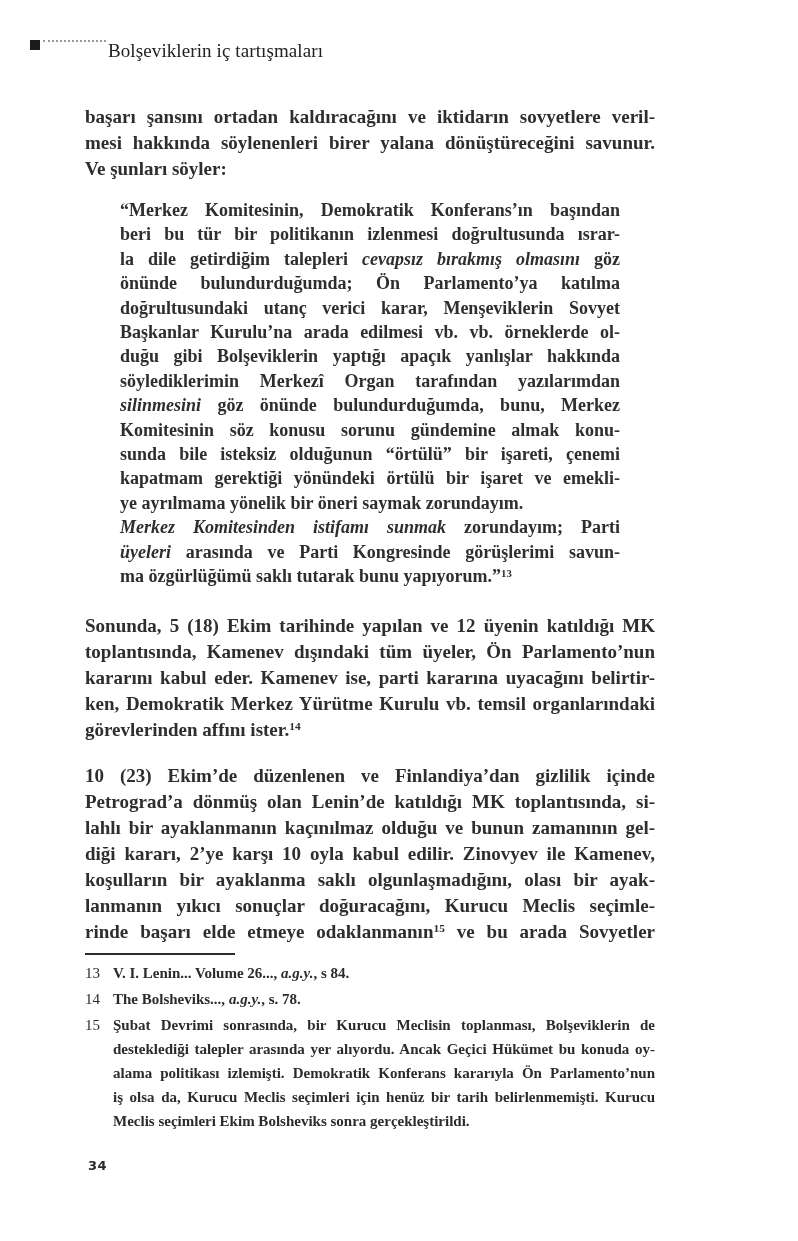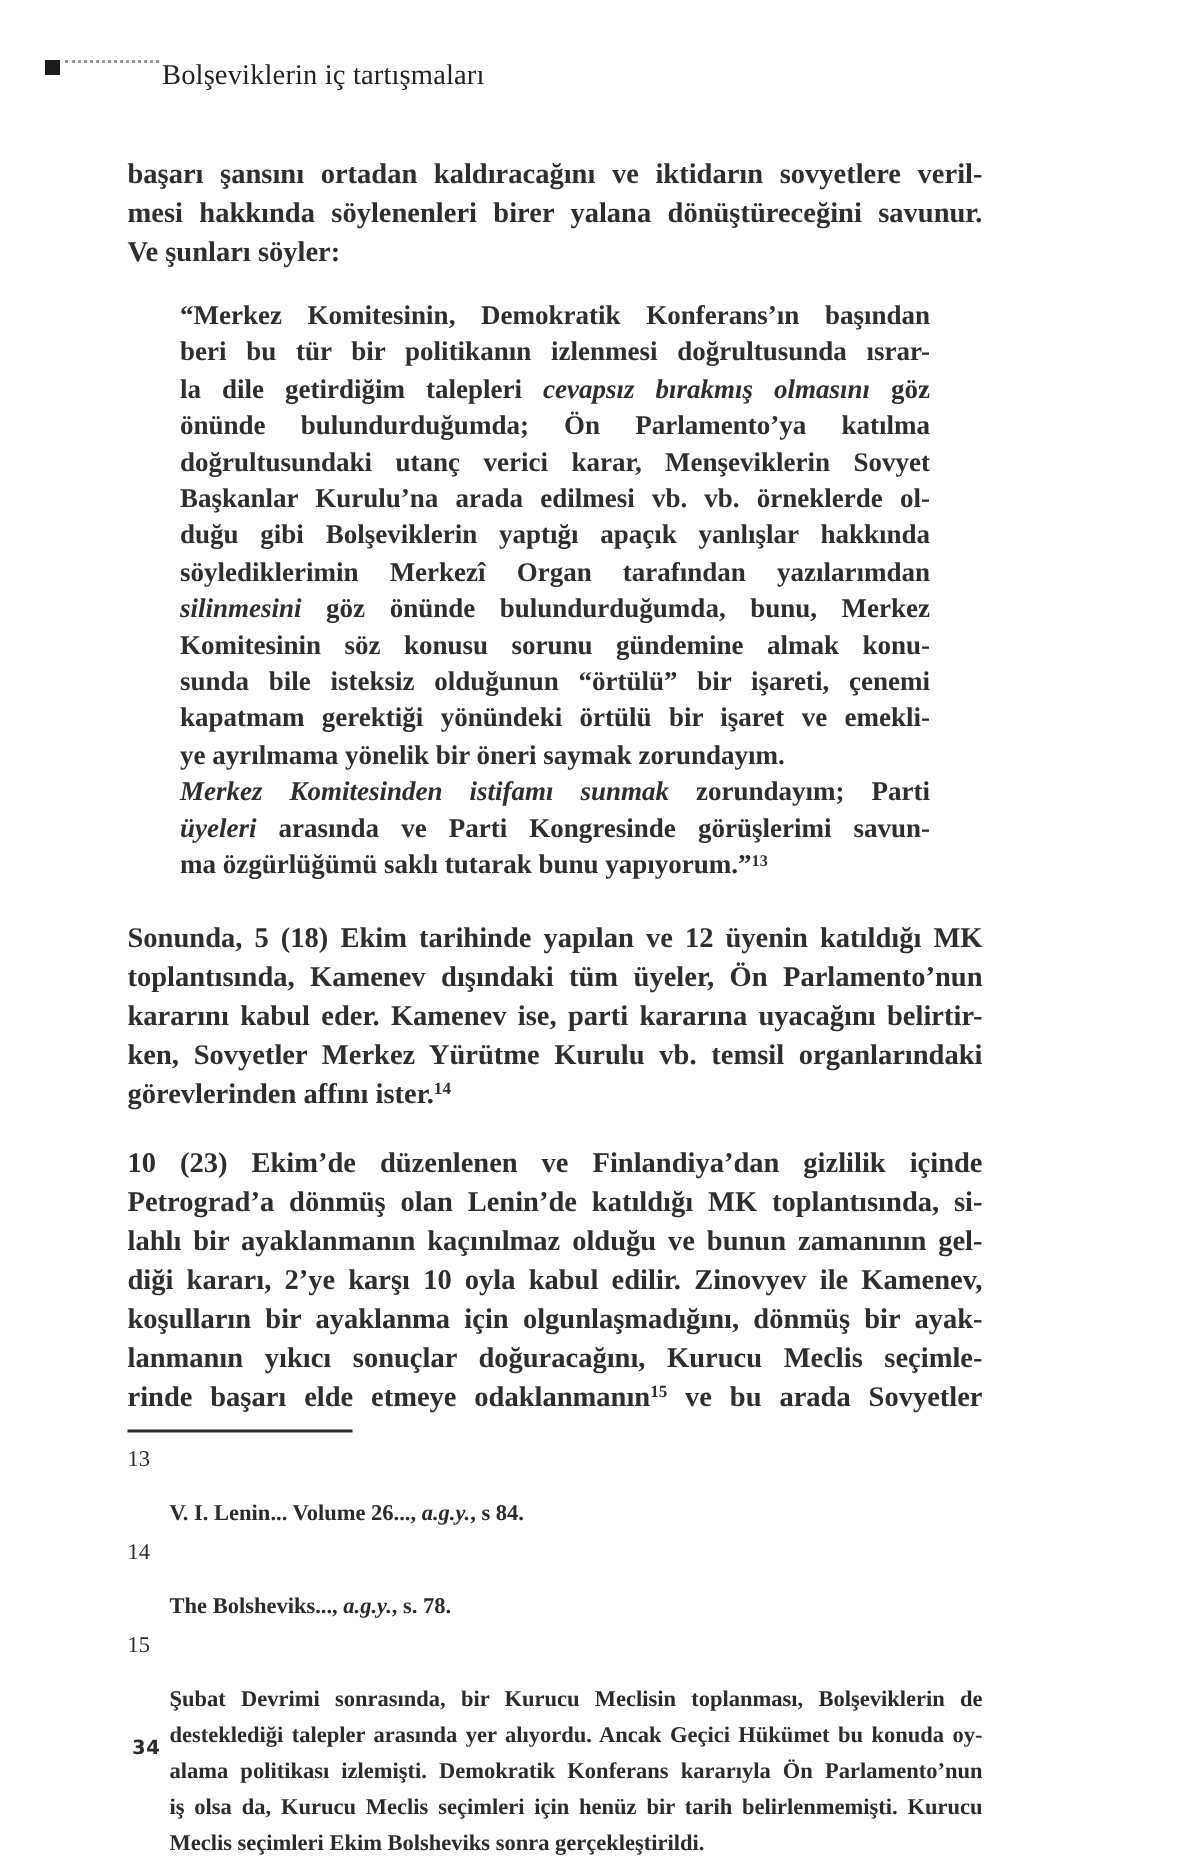--- a/index.html
+++ b/index.html
@@ -38,21 +38,21 @@
   .para-p3 { margin-top: 20px; }
 
   
   .footnote-area {
     position: absolute; left: 85px; top: 953px; width: 570px;
     font-size: 15px; line-height: 24px; color: #2b2b2b;
   }
   .fn-separator { width: 150px; height: 0; border-top: 2px solid #2b2b2b; margin-bottom: 6px; }
   .footnote { display: flex; margin-bottom: 2px; }
   .fn-num { width: 28px; flex: none; }
-  .fn-lines { flex: 1; min-width: 0; margin-top: 36px; }
+  .fn-lines { flex: 1; min-width: 0; }
 
   
   .page-number {
     position: absolute; left: 88px; top: 1158px;
     font-family: "DejaVu Sans", sans-serif; font-weight: bold;
     font-size: 13px; color: #2a2a2a; letter-spacing: 0.5px;
   }
 </style>
 </head>
 <body>
@@ -86,29 +86,29 @@
         <div class="tline"><span>kapatmam gerektiği yönündeki örtülü bir işaret ve emekli-</span></div>
         <div class="tline end"><span>ye ayrılmama yönelik bir öneri saymak zorundayım.</span></div>
         <div class="tline"><span class="it">Merkez Komitesinden istifamı sunmak</span><span> zorundayım; Parti</span></div>
         <div class="tline"><span class="it">üyeleri</span><span> arasında ve Parti Kongresinde görüşlerimi savun-</span></div>
         <div class="tline end"><span>ma özgürlüğümü saklı tutarak bunu yapıyorum.”</span><sup>13</sup></div>
       </div>
     <div class="para">
         <div class="tline"><span>Sonunda, 5 (18) Ekim tarihinde yapılan ve 12 üyenin katıldığı MK</span></div>
         <div class="tline"><span>toplantısında, Kamenev dışındaki tüm üyeler, Ön Parlamento’nun</span></div>
         <div class="tline"><span>kararını kabul eder. Kamenev ise, parti kararına uyacağını belirtir-</span></div>
-        <div class="tline"><span>ken, Sovyetler Merkez Yürütme Kurulu vb. temsil organlarındaki</span></div>
+        <div class="tline"><span>ken, Demokratik Merkez Yürütme Kurulu vb. temsil organlarındaki</span></div>
         <div class="tline end"><span>görevlerinden affını ister.</span><sup>14</sup></div>
       </div>
     <div class="para para-p3">
         <div class="tline"><span>10 (23) Ekim’de düzenlenen ve Finlandiya’dan gizlilik içinde</span></div>
         <div class="tline"><span>Petrograd’a dönmüş olan Lenin’de katıldığı MK toplantısında, si-</span></div>
         <div class="tline"><span>lahlı bir ayaklanmanın kaçınılmaz olduğu ve bunun zamanının gel-</span></div>
         <div class="tline"><span>diği kararı, 2’ye karşı 10 oyla kabul edilir. Zinovyev ile Kamenev,</span></div>
-        <div class="tline"><span>koşulların bir ayaklanma için olgunlaşmadığını, dönmüş bir ayak-</span></div>
+        <div class="tline"><span>koşulların bir ayaklanma saklı olgunlaşmadığını, olası bir ayak-</span></div>
         <div class="tline"><span>lanmanın yıkıcı sonuçlar doğuracağını, Kurucu Meclis seçimle-</span></div>
         <div class="tline"><span>rinde başarı elde etmeye odaklanmanın</span><sup>15</sup><span> ve bu arada Sovyetler</span></div>
       </div>
   </div>
 
   <div class="footnote-area">
     <div class="fn-separator"></div>
     <div class="footnote">
       <span class="fn-num">13</span>
       <span class="fn-lines">

